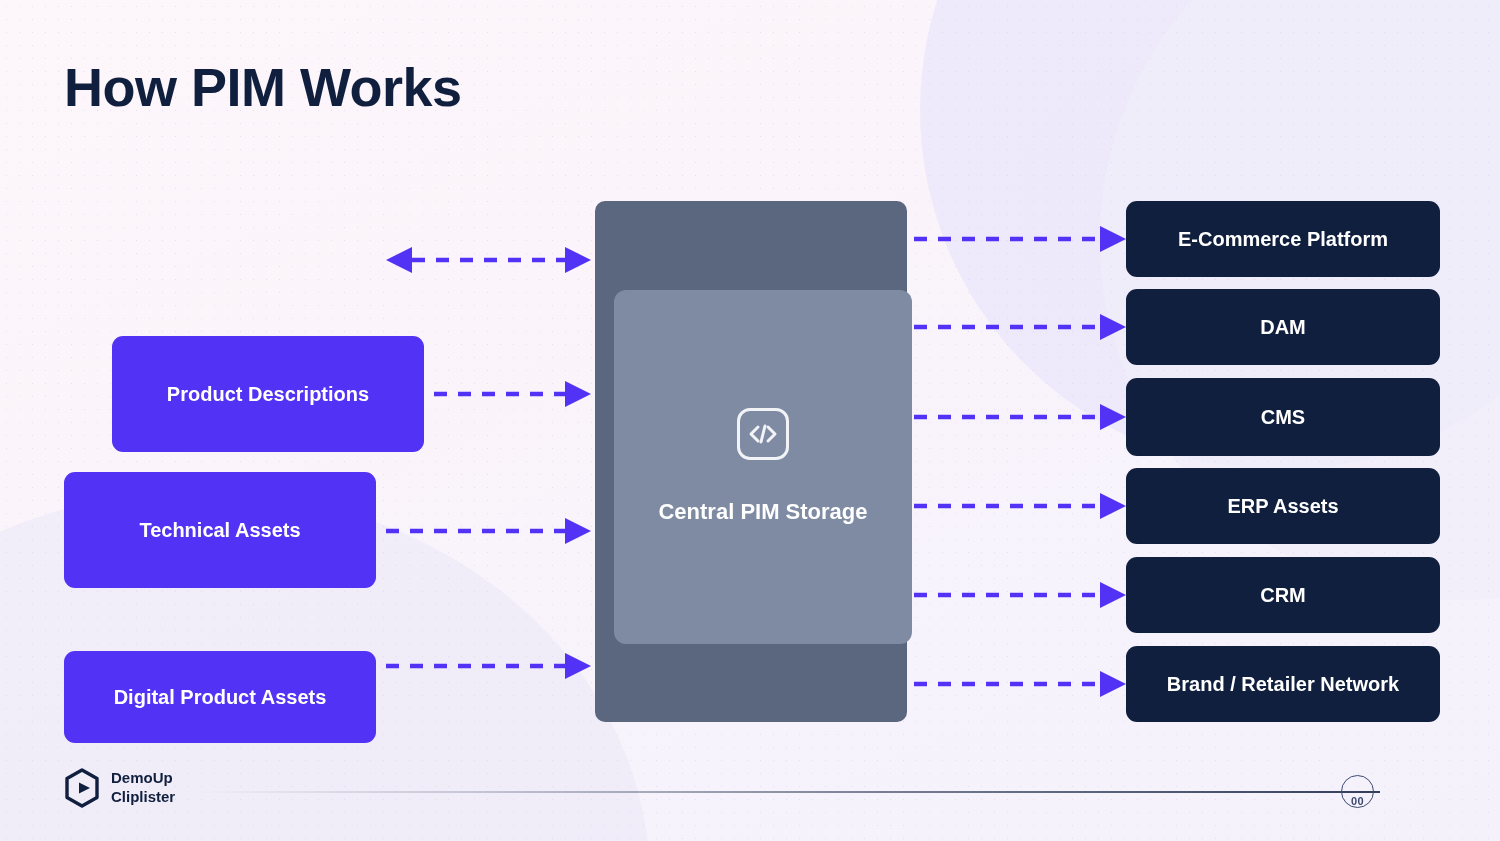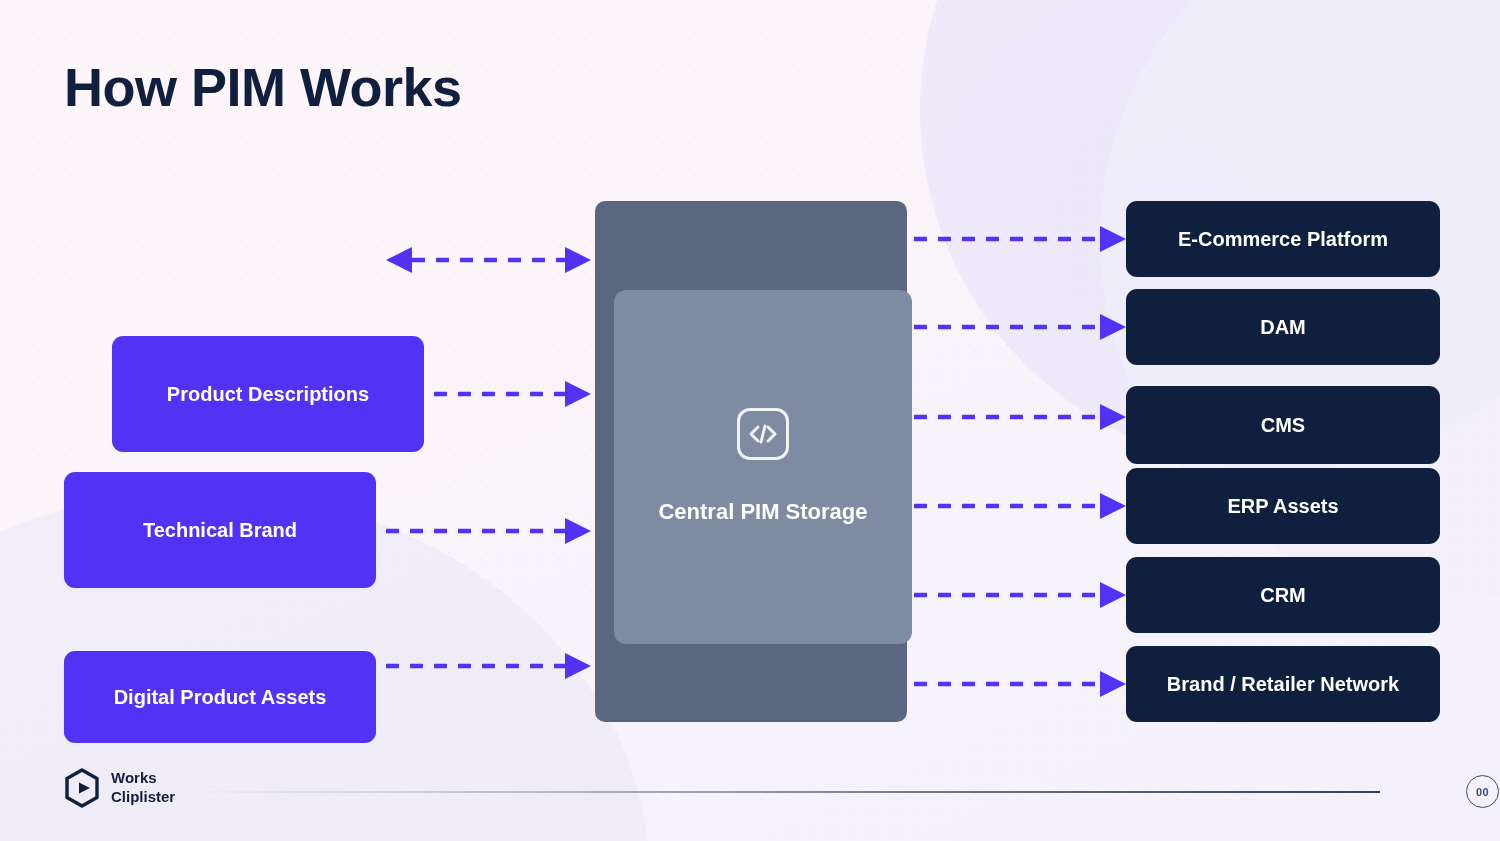--- a/index.html
+++ b/index.html
@@ -176,28 +176,28 @@
 
   #logo-text {
     font-size: 15px;
     font-weight: 700;
     color: #101f3e;
     line-height: 1.25;
   }
 
   #page-badge {
     position: absolute;
-    left: 1466px;
+    left: 1341px;
     top: 775px;
     width: 33px;
     height: 33px;
     border: 1.6px solid #3d4a70;
     border-radius: 50%;
     display: flex;
-    align-items: center;
+    align-items: flex-end;
     justify-content: center;
     font-size: 11px;
     font-weight: 700;
     color: #3d4a70;
     letter-spacing: .3px;
   }
 </style>
 </head>
 <body>
 
@@ -207,21 +207,21 @@
   <div class="blob-tr2"></div>
   <div class="blob-bl"></div>
   <div class="dots"></div>
 
   <h1 id="title">How PIM Works</h1>
 
   <div class="node src" style="top:336px;height:116px;margin-left:48px;">
     <span>Product Descriptions</span>
   </div>
   <div class="node src" style="top:472px;height:116px;">
-    <span>Technical Brand</span>
+    <span>Technical Assets</span>
   </div>
   <div class="node src" style="top:607px;height:92px;margin-top:44px;">
     <span>Digital Product Assets</span>
   </div>
 
   <svg class="arrow" style="left:386px;top:247px;" width="205" height="26" viewBox="0 0 205 26">
     <line x1="26" y1="13" x2="179" y2="13" stroke="#5232f5" stroke-width="4.5" stroke-dasharray="13 11"></line>
     <polygon points="0,13 26,0 26,26" fill="#5232f5"></polygon>
     <polygon points="205,13 179,0 179,26" fill="#5232f5"></polygon>
   </svg>
@@ -283,42 +283,42 @@
     <line x1="0" y1="13" x2="186" y2="13" stroke="#5232f5" stroke-width="4.5" stroke-dasharray="13 11"></line>
     <polygon points="212,13 186,0 186,26" fill="#5232f5"></polygon>
   </svg>
 
   <div class="node dst" style="top:201px;height:76px;">
     <span>E-Commerce Platform</span>
   </div>
   <div class="node dst" style="top:289px;height:76px;">
     <span>DAM</span>
   </div>
-  <div class="node dst" style="top:386px;height:78px;">
+  <div class="node dst" style="top:378px;height:78px;">
     <span>CMS</span>
   </div>
   <div class="node dst" style="top:468px;height:76px;">
     <span>ERP Assets</span>
   </div>
   <div class="node dst" style="top:557px;height:76px;align-items:center;">
     <span>CRM</span>
   </div>
   <div class="node dst" style="top:646px;height:76px;">
     <span>Brand / Retailer Network</span>
   </div>
 
   <div id="footer-line"></div>
 
   <div id="logo">
     <svg width="36" height="40" viewBox="0 0 36 40">
       <path d="M18 2 L33 10.5 L33 29.5 L18 38 L3 29.5 L3 10.5 Z" fill="none" stroke="#101f3e" stroke-width="3.4" stroke-linejoin="round"></path>
       <polygon points="15,14.5 26,20 15,25.5" fill="#101f3e"></polygon>
     </svg>
     <div id="logo-text">
-      <div>Works</div>
+      <div>DemoUp</div>
       <div>Cliplister</div>
     </div>
   </div>
 
   <div id="page-badge">
     <span>00</span>
   </div>
 
 </div>
 

